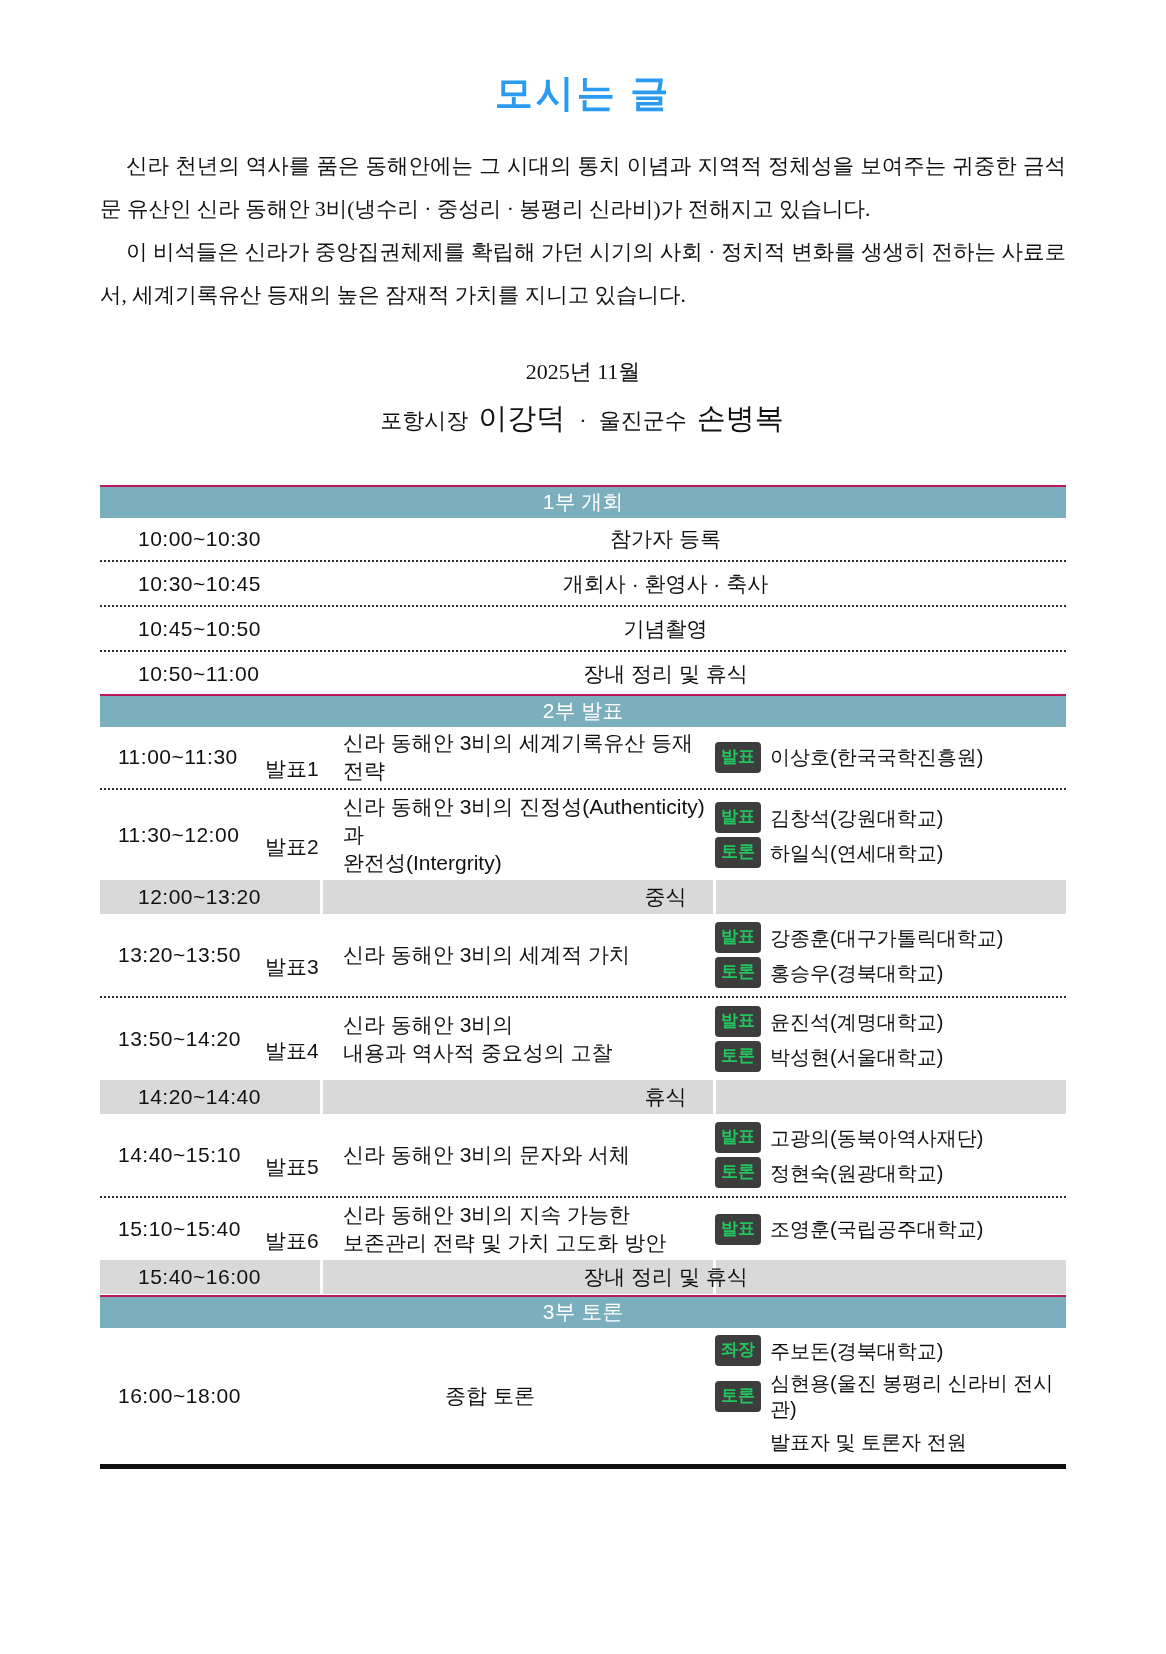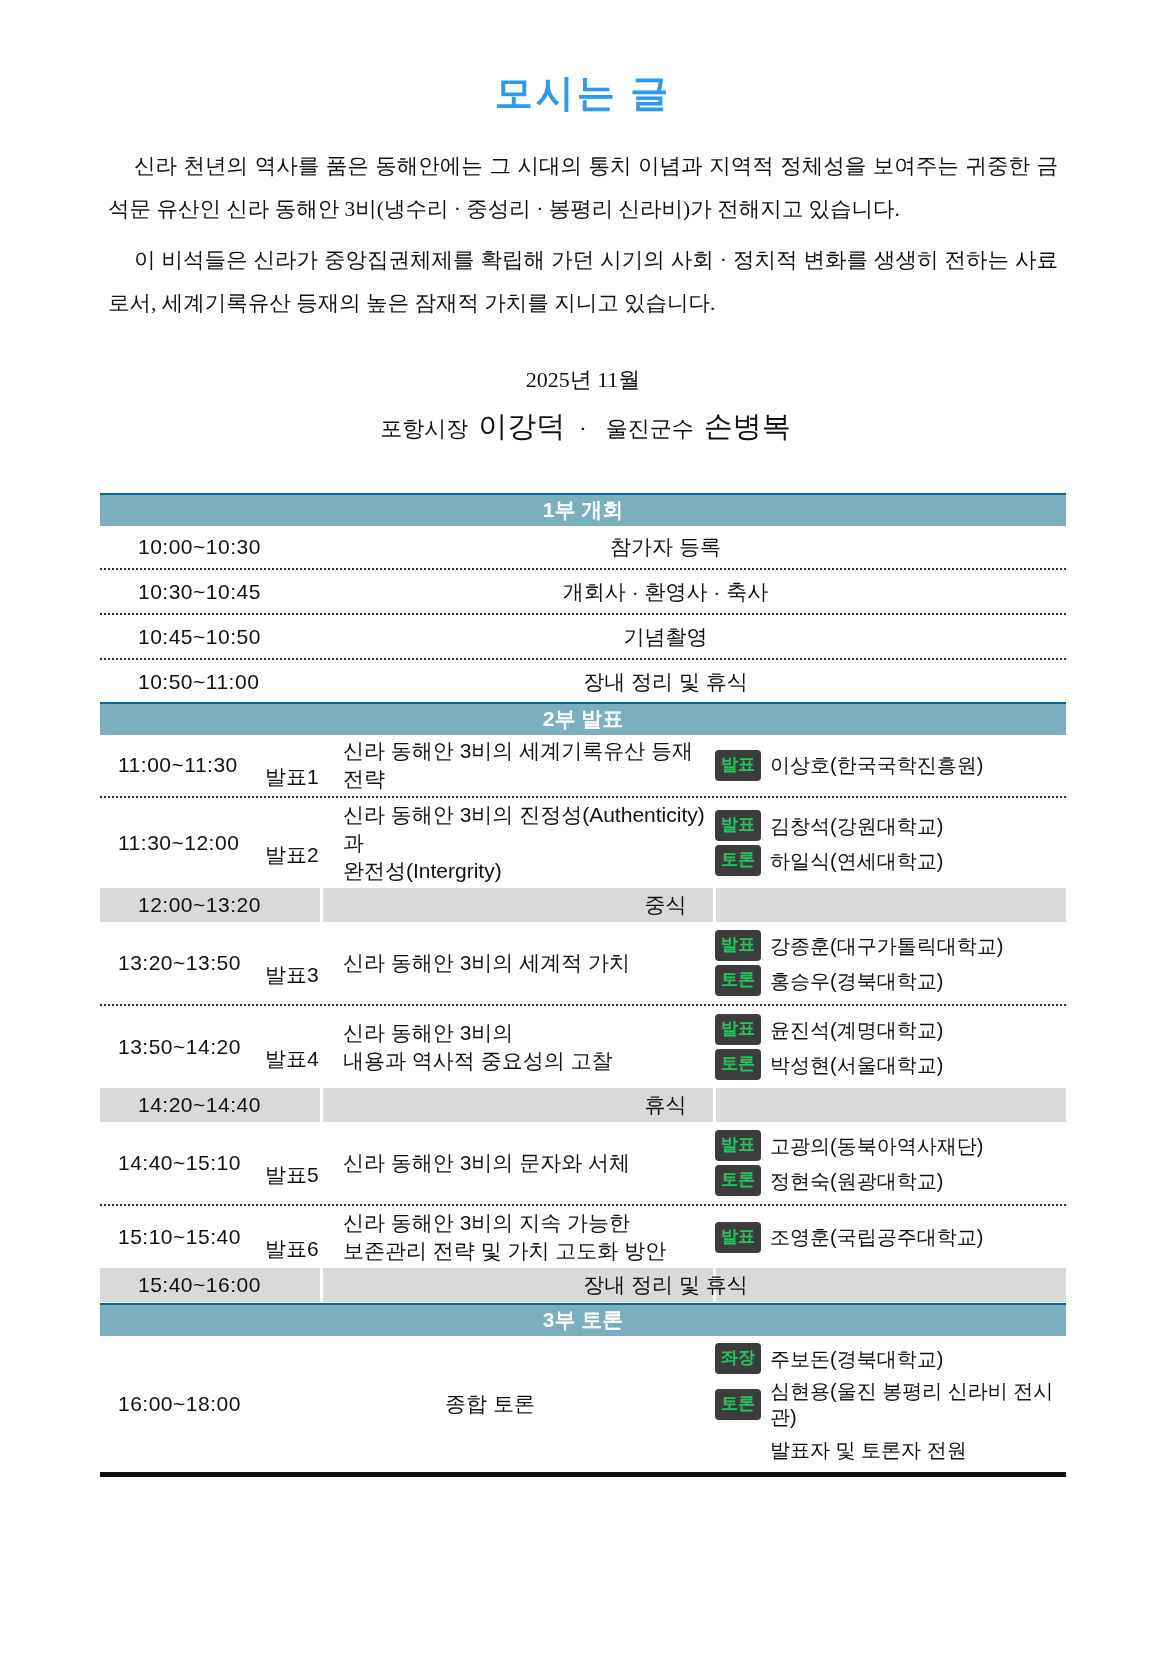--- a/index.html
+++ b/index.html
@@ -16,56 +16,56 @@
     margin:12px;padding-top:56px;
     text-align:center;
     font-size:38px;font-weight:bold;
     letter-spacing:3px;
     color:#2b9bf2;
   }
 
   
   .letter{margin-top:26px;}
   .letter p.para{
-    margin:8px;
+    margin:0;
     font-size:21.5px;
     line-height:43px;
     text-indent:26px;
     text-align:justify;
     word-break:normal;
   }
 
   .letter-date{
     margin-top:40px;
     text-align:center;
     font-size:22px;
   }
   .sig{
     margin-top:12px;
     text-align:center;
     font-size:22px;
   }
-  .sig .role{margin:0 8px 0 7px;}
+  .sig .role{margin:0 8px 0 0;}
   .sig .sname{font-size:29px;font-weight:normal;margin:0 2px;}
   .sig .dot{margin:0 12px;}
 
   
   .table{
     margin-top:46px;
     width:966px;
     border-bottom:5px solid #101010;
     font-family:"Liberation Sans","DejaVu Sans",sans-serif;
     font-size:21px;
   }
   .sec-header{
     height:31px;line-height:30px;
     background:#7cafbd;
-    border-top:2px solid #0369a1;
+    border-top:2px solid #be185d;
     color:#ffffff;
-    font-weight:bold;
+    font-weight:normal;
     text-align:center;
     font-size:21px;
   }
   .row{position:relative;}
   .row.item{height:41px;}
   .row.break{height:36px;}
   .row.item .time,.row.break .time{
     position:absolute;left:18px;top:50%;transform:translateY(-50%);
     letter-spacing:.5px;z-index:2;margin-left:20px;
   }

